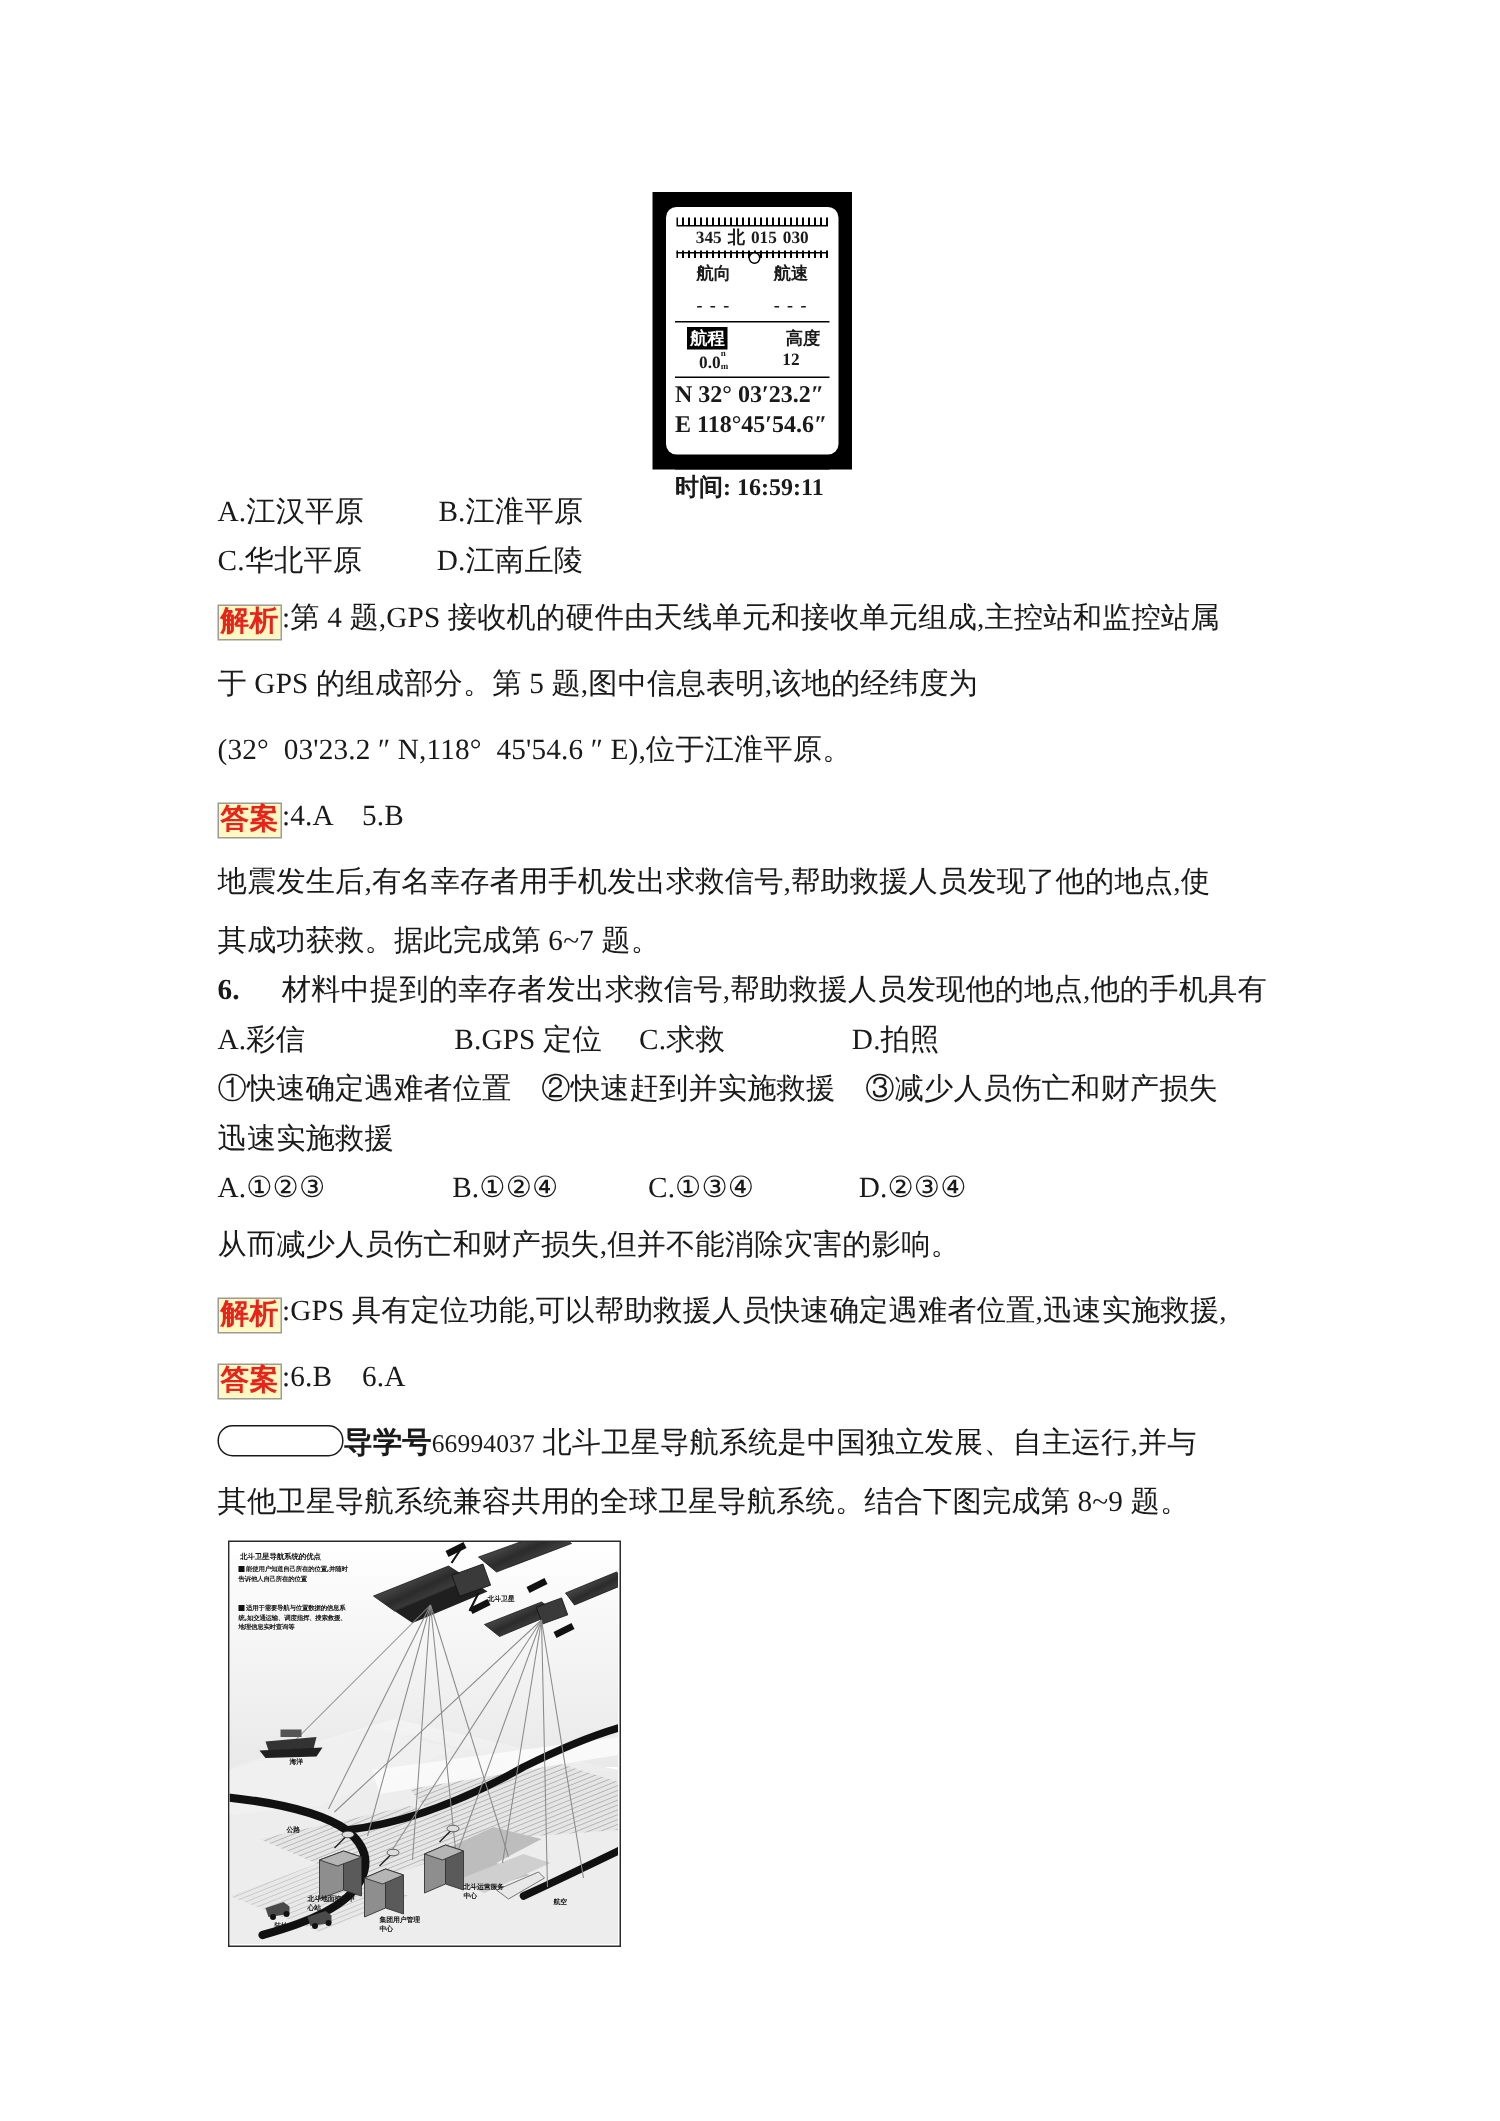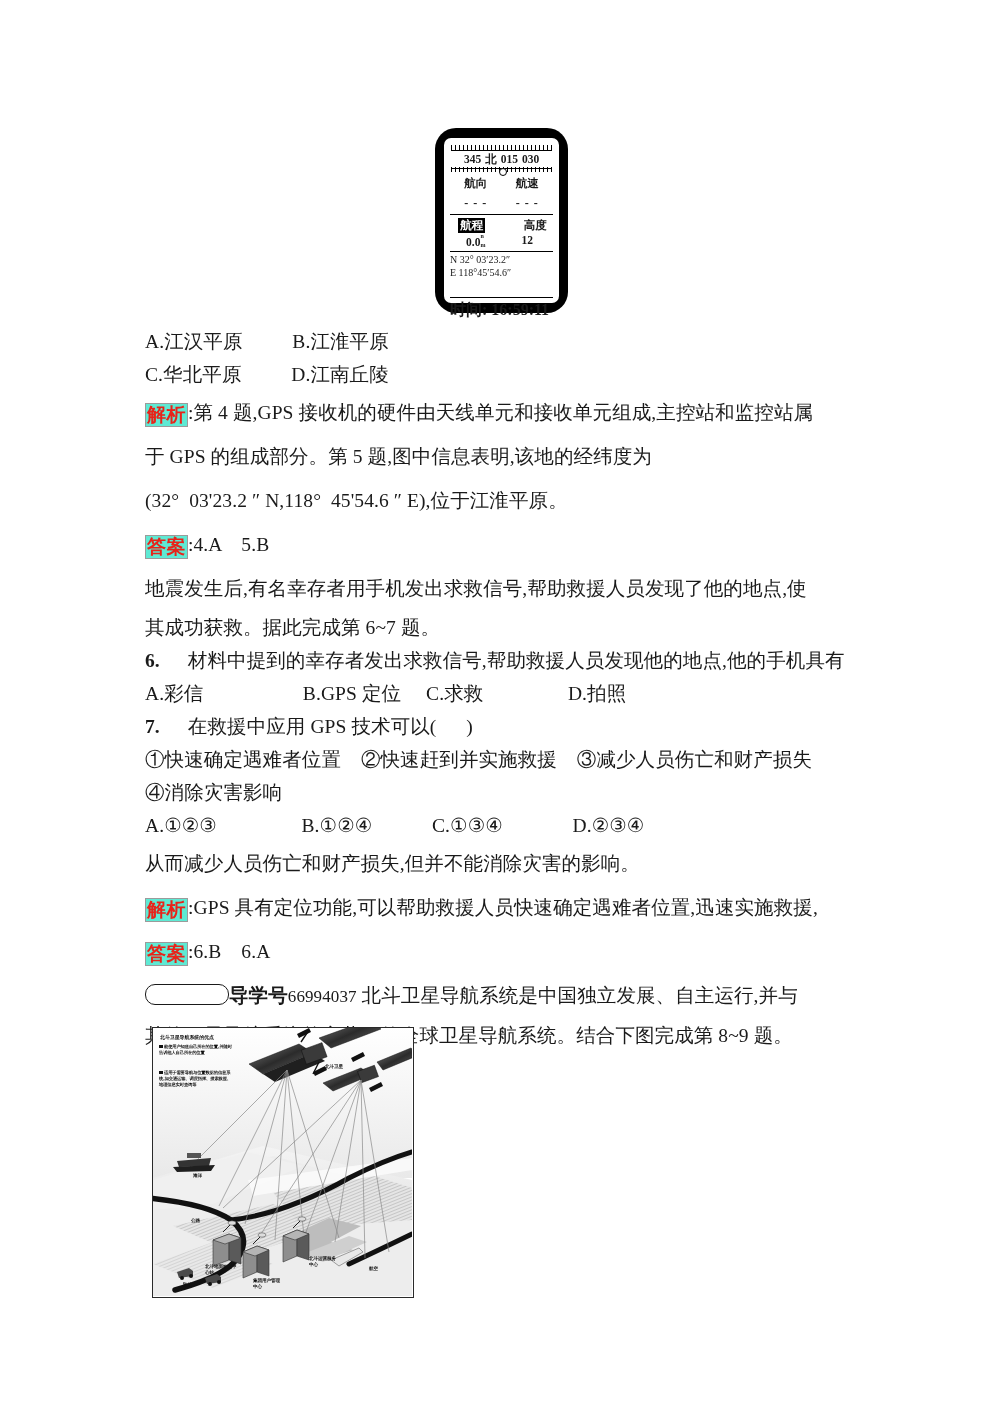--- a/index.html
+++ b/index.html
@@ -26,21 +26,20 @@
   
   .gps-figure {
     position: absolute;
     left: 435px;
     top: 128px;
     width: 133px;
     height: 185px;
     background: #000000;
     padding: 0;
     box-sizing: border-box;
-    border-radius: 21px;
   }
   .gps-screen {
     position: absolute;
     left: 9px;
     top: 10px;
     width: 115px;
     height: 165px;
     background: #ffffff;
     border-radius: 7px;
     box-sizing: border-box;
@@ -136,22 +135,22 @@
     font-size: 6px;
     display: inline-block;
     line-height: 0.78;
     text-align: left;
     vertical-align: -1px;
   }
   .gps-coords {
     border-top: 1.5px solid #000;
     margin-top: 3px;
     padding-top: 2px;
-    font-size: 10px;
-    font-weight: normal;
+    font-size: 16px;
+    font-weight: bold;
     line-height: 1.25;
   }
   .gps-time {
     border-top: 1.5px solid #000;
     margin-top: 18px;
     padding-top: 2px;
     font-size: 16px;
     font-weight: bold;
   }
 
@@ -170,21 +169,21 @@
   }
   .ln.loose { line-height: 44px; }
   .ln.num { font-weight: bold; }
   .ln.num .rest { font-weight: normal; margin-left: 28px; }
   .bold { font-weight: bold; }
 
   
   .tag {
     display: inline-block;
     color: #e8231a;
-    background: #5eead4;
+    background: #fef9c3;
     border: 1px solid #9b9b9b;
     font-weight: bold;
     font-size: 19px;
     line-height: 22px;
     padding: 0px 1px;
     vertical-align: -2px;
     letter-spacing: 0.5px;
     font-family: "Liberation Sans", "DejaVu Sans", sans-serif;
   }
 
@@ -312,23 +311,22 @@
     <div class="ln loose">(32°  03'23.2 ″ N,118°  45'54.6 ″ E),位于江淮平原。</div>
 
     <div class="ln loose"><span class="tag">答案</span><span>:4.A    5.B</span></div>
 
     <div class="ln loose">地震发生后,有名幸存者用手机发出求救信号,帮助救援人员发现了他的地点,使</div>
     <div class="ln">其成功获救。据此完成第 6~7 题。</div>
 
     <div class="ln num"><span>6.</span><span class="rest">材料中提到的幸存者发出求救信号,帮助救援人员发现他的地点,他的手机具有</span></div>
     <div class="ln">A.彩信                    B.GPS 定位     C.求救                 D.拍照</div>
 
-    <div class="ln num"><span>7.</span><span class="rest bold">在救援中应用 GPS 技术可以(      )</span></div>
     <div class="ln">①快速确定遇难者位置    ②快速赶到并实施救援    ③减少人员伤亡和财产损失</div>
-    <div class="ln">④消除灾害影响</div>
+    <div class="ln">迅速实施救援</div>
     <div class="ln">A.①②③                 B.①②④            C.①③④              D.②③④</div>
 
     <div class="ln loose">从而减少人员伤亡和财产损失,但并不能消除灾害的影响。</div>
     <div class="ln loose"><span class="tag">解析</span><span>:GPS 具有定位功能,可以帮助救援人员快速确定遇难者位置,迅速实施救援,</span></div>
 
     <div class="ln loose"><span class="tag">答案</span><span>:6.B    6.A</span></div>
 
     <div class="ln loose"><span class="capsule"></span><span class="bold">导学号</span><span class="small-num">66994037</span><span> 北斗卫星导航系统是中国独立发展、自主运行,并与</span></div>
     <div class="ln">其他卫星导航系统兼容共用的全球卫星导航系统。结合下图完成第 8~9 题。</div>
 

